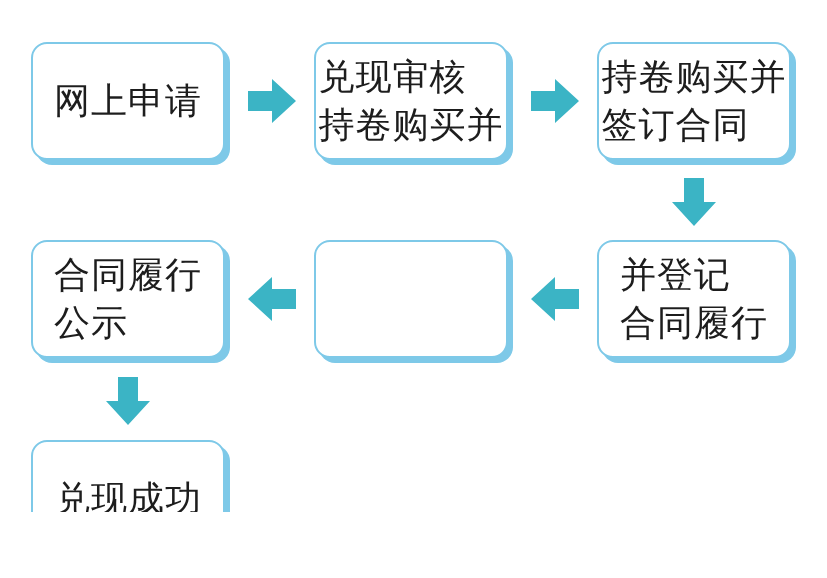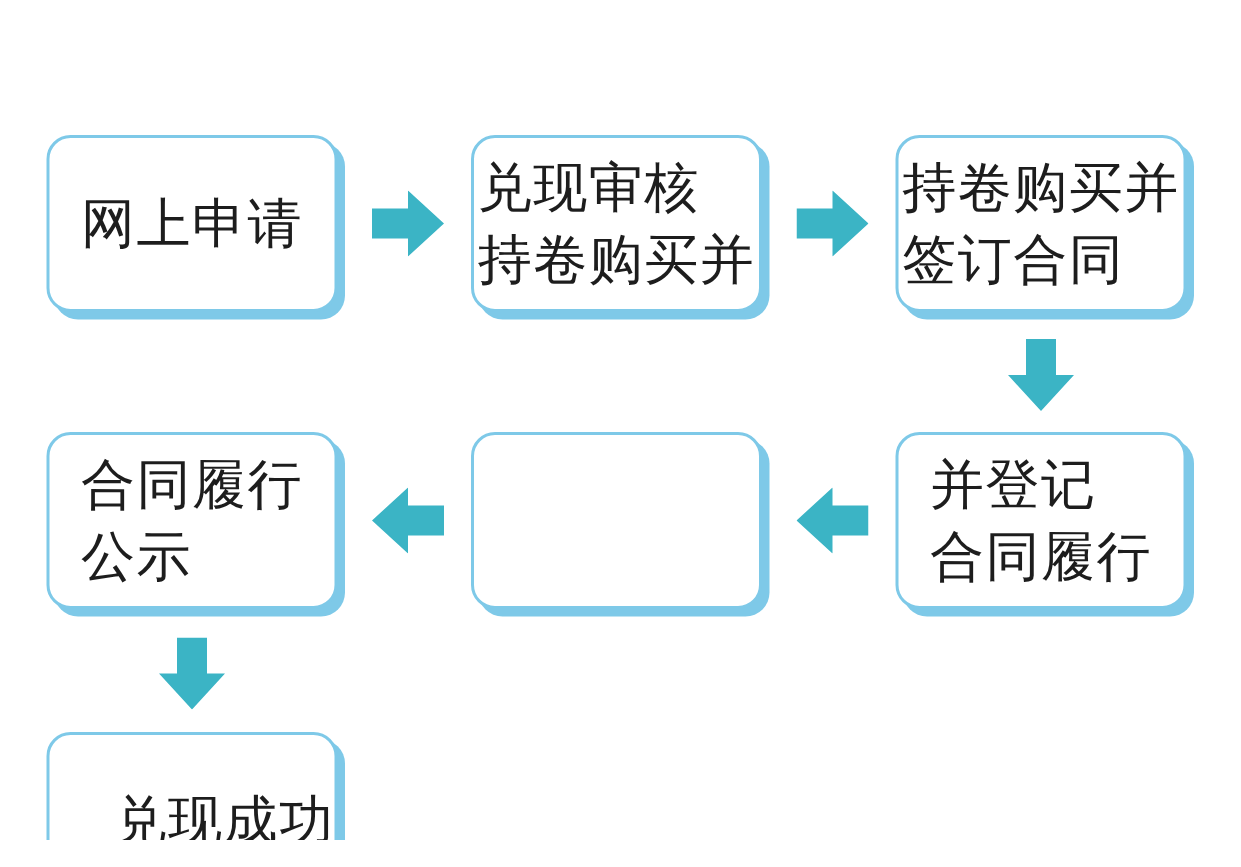--- a/index.html
+++ b/index.html
@@ -7,21 +7,20 @@
     padding: 0;
     background: var(--background, #ffffff);
     font-family: "Liberation Sans", "DejaVu Sans", sans-serif;
   }
   .stage {
     position: relative;
     width: 827px;
     height: 512px;
     background: var(--background, #ffffff);
     overflow: hidden;
-    margin-top: 48px;
   }
   .node {
     position: absolute;
     width: 190px;
     height: 114px;
     background: var(--box-fill, #ffffff);
     border: 2px solid var(--box-border, #7ec9e8);
     border-radius: 16px;
     box-shadow: 5px 5px 0 var(--box-border, #7ec9e8);
     display: flex;
@@ -41,21 +40,21 @@
   .arrow { position: absolute; }
   .arrow polygon { fill: var(--arrow, #3bb4c5); }
 
   
   .pos-n1 { left: 31px;  top: 42px; }
   .pos-n2 { left: 314px; top: 42px; }
   .pos-n3 { left: 597px; top: 42px; }
   .pos-n4 { left: 597px; top: 240px; }
   .pos-n5 { left: 314px; top: 240px; }
   .pos-n6 { left: 31px;  top: 240px; }
-  .pos-n7 { left: 31px;  top: 440px; justify-content: flex-end; }
+  .pos-n7 { left: 31px;  top: 440px; }
 </style>
 </head>
 <body>
 
 <div class="stage">
 
   <div class="node pos-n1">
     <div class="node-text">
       <span class="line">网上申请</span>
     </div>

